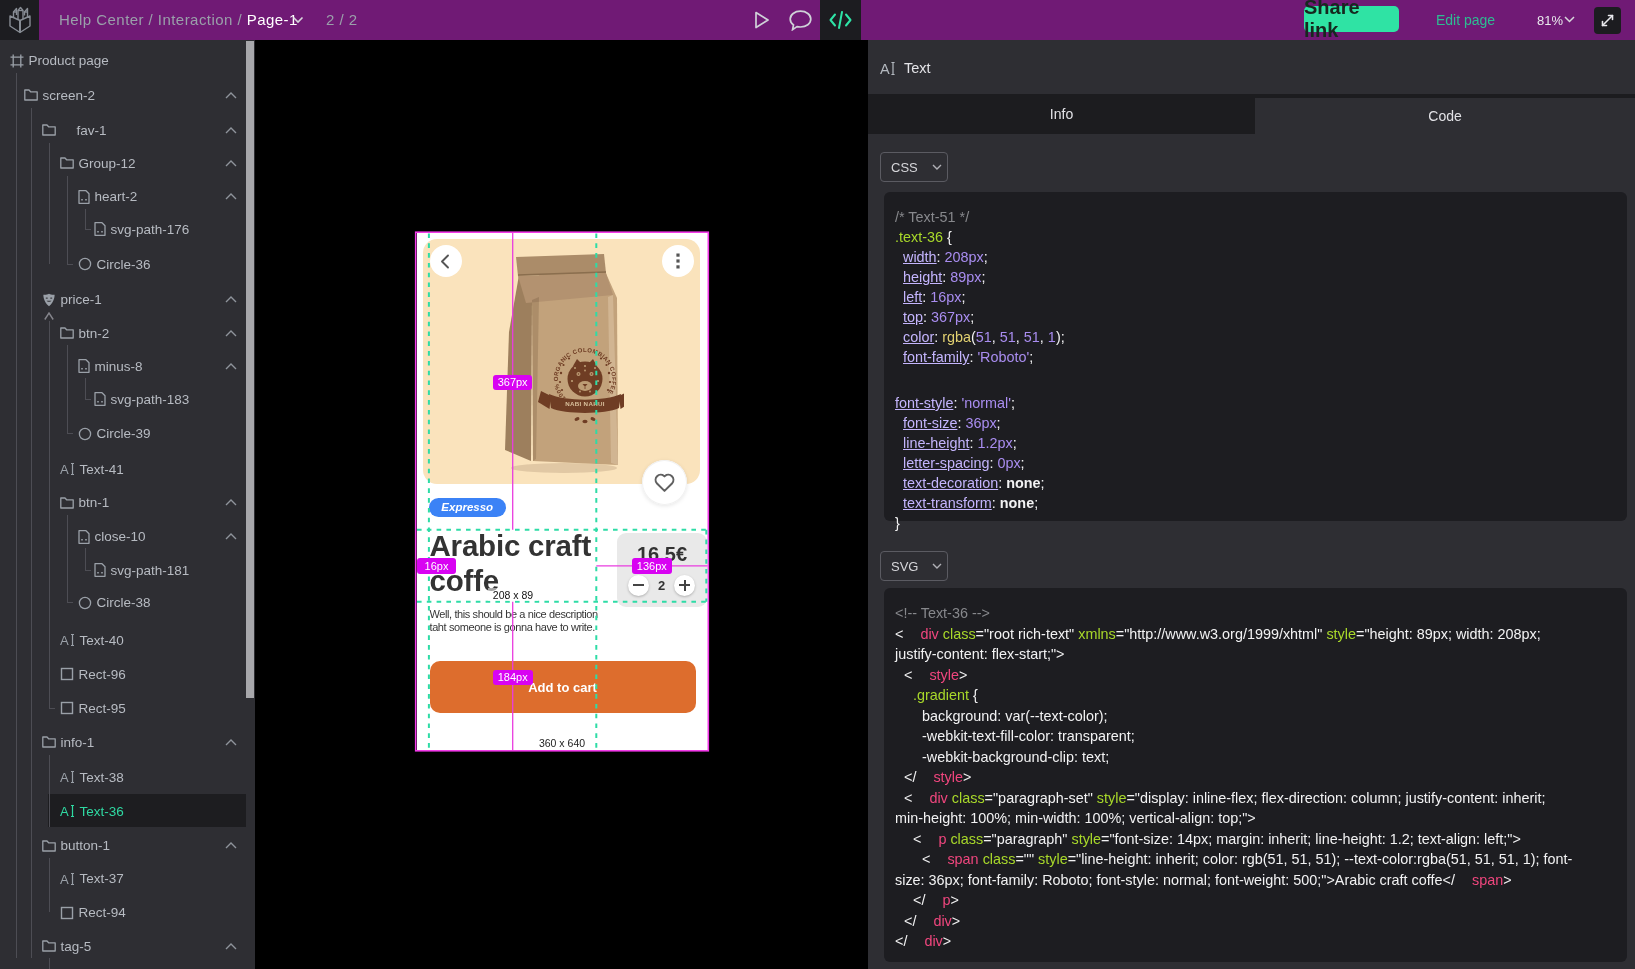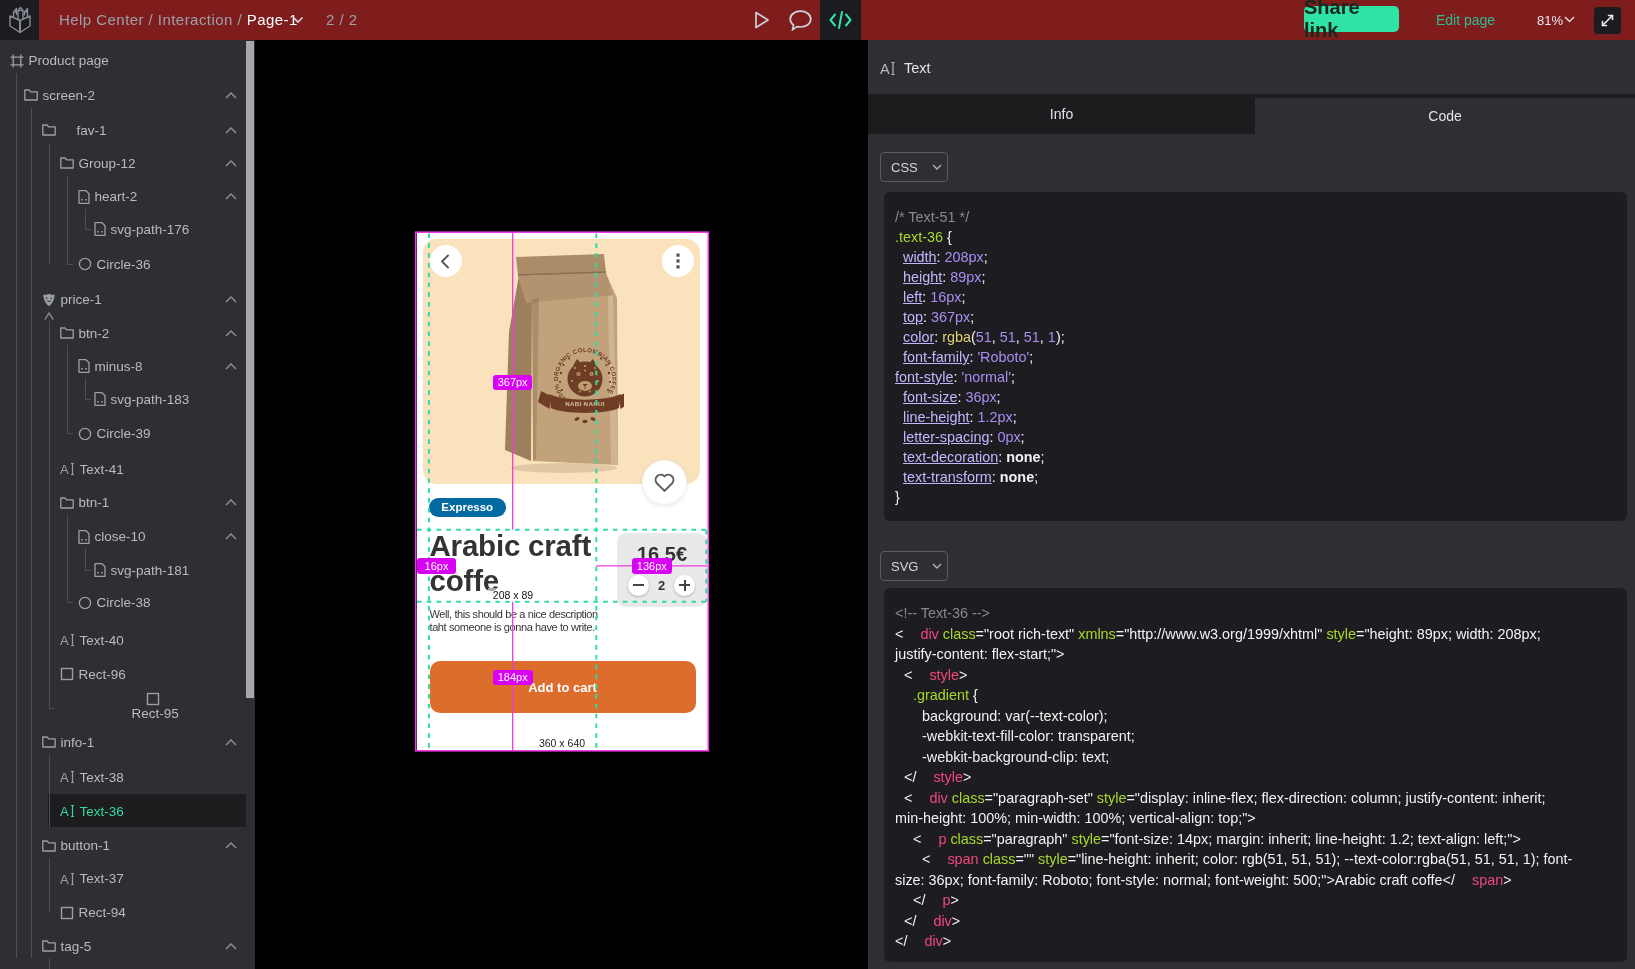--- a/index.html
+++ b/index.html
@@ -1,20 +1,20 @@
 <!DOCTYPE html>
 <html><head>
 <meta charset="utf-8">
 <style>
   * { margin:0; padding:0; box-sizing:border-box; }
   html,body { width:1635px; height:969px; background:#000; overflow:hidden;
     font-family:"Liberation Sans", sans-serif; }
   .abs { position:absolute; }
   
-  #topbar { position:absolute; left:0; top:0; width:1635px; height:40px; background:#7f1d1d; }
+  #topbar { position:absolute; left:0; top:0; width:1635px; height:40px; background:#701a75; }
   .tile { position:absolute; top:0; height:40px; background:#1c1c20; }
   
   #sidebar { position:absolute; left:0; top:40px; width:255px; height:929px; background:#2e2e33; }
   .trow { position:absolute; height:33px; display:flex; align-items:center;
           color:#b7bbc2; font-size:13.5px; white-space:nowrap; }
   .trow svg { flex:0 0 auto; }
   .tlabel { margin-left:4.5px; }
   .chev { position:absolute; left:225px; }
   .gline { position:absolute; width:1px; background:#4d4d54; }
   
@@ -257,21 +257,21 @@
         <path d="M12.5 1.5 V12.5 M11 1.5 h3 M11 12.5 h3" stroke="#9aa0a8" stroke-width="1.2"></path>
       </svg>
       <span class="tlabel">Text-40</span>
     </div>
   <div class="trow" style="left:0;top:617.5px;width:246px;padding-left:60px;">
       <svg width="14" height="14" viewBox="0 0 14 14" fill="none" stroke="#9aa0a8" stroke-width="1.4">
         <rect x="1.5" y="1.5" width="11" height="11"></rect>
       </svg>
       <span class="tlabel">Rect-96</span>
     </div>
-  <div class="trow" style="left:0;top:651.5px;width:246px;padding-left:60px;flex-direction:column;">
+  <div class="trow" style="left:0;top:651.5px;width:246px;padding-left:60px;">
       <svg width="14" height="14" viewBox="0 0 14 14" fill="none" stroke="#9aa0a8" stroke-width="1.4">
         <rect x="1.5" y="1.5" width="11" height="11"></rect>
       </svg>
       <span class="tlabel">Rect-95</span>
     </div>
   <div class="trow" style="left:0;top:685.5px;width:246px;padding-left:42px;">
       <svg width="14" height="12" viewBox="0 0 14 12" fill="none" stroke="#9aa0a8" stroke-width="1.3" stroke-linejoin="round">
         <path d="M0.8 1 H5 L6.6 2.8 H13.2 V11 H0.8 Z"></path>
       </svg>
       <span class="tlabel">info-1</span>
@@ -387,21 +387,21 @@
   <div class="abs" style="left:407px;top:205px;width:32px;height:32px;background:#fff;border-radius:50%;"></div>
   <svg class="abs" style="left:421px;top:213px;" width="4" height="16" viewBox="0 0 4 16" fill="#555">
       <rect x="0.4" y="0.5" width="3.2" height="3.2"></rect>
       <rect x="0.4" y="6.4" width="3.2" height="3.2"></rect>
       <rect x="0.4" y="12.3" width="3.2" height="3.2"></rect>
     </svg>
   <div class="abs" style="left:387px;top:420px;width:45px;height:45px;background:#fff;border-radius:50%;box-shadow:0 1px 4px rgba(0,0,0,0.10), inset 0 0 0 1px #f1f1f1;"></div>
   <svg class="abs" style="left:398px;top:432px;" width="23" height="21" viewBox="0 0 24 22" fill="none" stroke="#606060" stroke-width="2.1" stroke-linejoin="round">
       <path d="M12 19.8 L3.9 11.7 A5.4 5.4 0 0 1 11.5 4.1 L12 4.6 L12.5 4.1 A5.4 5.4 0 0 1 20.1 11.7 Z"></path>
     </svg>
-  <div class="abs" style="left:173.5px;top:457.5px;width:77.5px;height:19.5px;background:#0369a1;border-radius:10px;color:#fff;font-size:11.5px;font-weight:bold;display:flex;align-items:center;justify-content:center;">Expresso</div>
+  <div class="abs" style="left:173.5px;top:457.5px;width:77.5px;height:19.5px;background:#3b82f6;border-radius:10px;color:#fff;font-size:11.5px;font-weight:bold;display:flex;align-items:center;justify-content:center;font-style:italic;">Expresso</div>
   <div class="abs" style="left:174.5px;top:487.5px;width:175px;font-size:29.5px;line-height:35px;font-weight:bold;color:#333;letter-spacing:-0.2px;">Arabic craft coffe</div>
   <div class="abs" style="left:362px;top:492.5px;width:90px;height:74px;background:#e9e9e9;border-radius:9px;"></div>
   <div class="abs" style="left:362px;top:502.5px;width:90px;text-align:center;font-size:20px;font-weight:bold;color:#333;">16.5€</div>
   <div class="abs" style="left:373px;top:534.5px;width:21px;height:21px;background:#fff;border-radius:50%;box-shadow:0 1px 2.5px rgba(0,0,0,0.25);"></div>
   <div class="abs" style="left:378px;top:544px;width:11px;height:2px;background:#444;"></div>
   <div class="abs" style="left:398.5px;top:538px;width:16px;text-align:center;font-size:13px;font-weight:bold;color:#333;">2</div>
   <div class="abs" style="left:419px;top:534.5px;width:21px;height:21px;background:#fff;border-radius:50%;box-shadow:0 1px 2.5px rgba(0,0,0,0.25);"></div>
   <div class="abs" style="left:424px;top:544px;width:11px;height:2px;background:#444;"></div>
   <div class="abs" style="left:428.5px;top:539.5px;width:2px;height:11px;background:#444;"></div>
   <div class="abs" style="left:174.5px;top:568px;width:210px;font-size:11px;letter-spacing:-0.4px;line-height:13px;color:#363636;">Well, this should be a nice description<br>taht someone is gonna have to write.</div>
@@ -445,21 +445,21 @@
       </svg></div>
   <div class="codeblock" style="top:152px;height:329px;padding-top:15px;line-height:20px;">
 <div class="cl" style="padding-left:11px;"><span class="c-com">/* Text-51 */</span></div>
 <div class="cl" style="padding-left:11px;"><span class="c-sel">.text-36</span> {</div>
 <div class="cl" style="padding-left:19px;"><span class="c-prop">width</span>: <span class="c-val">208px</span>;</div>
 <div class="cl" style="padding-left:19px;"><span class="c-prop">height</span>: <span class="c-val">89px</span>;</div>
 <div class="cl" style="padding-left:19px;"><span class="c-prop">left</span>: <span class="c-val">16px</span>;</div>
 <div class="cl" style="padding-left:19px;"><span class="c-prop">top</span>: <span class="c-val">367px</span>;</div>
 <div class="cl" style="padding-left:19px;"><span class="c-prop">color</span>: <span class="c-fun">rgba</span>(<span class="c-val">51</span>, <span class="c-val">51</span>, <span class="c-val">51</span>, <span class="c-val">1</span>);</div>
 <div class="cl" style="padding-left:19px;"><span class="c-prop">font-family</span>: <span class="c-val">'Roboto'</span>;</div>
-<div class="cl" style=""><span class="c-prop">font-style</span>: <span class="c-val">'normal'</span>;</div>
+<div class="cl" style="margin-top:26px;"><span class="c-prop">font-style</span>: <span class="c-val">'normal'</span>;</div>
 <div class="cl" style="padding-left:19px;"><span class="c-prop">font-size</span>: <span class="c-val">36px</span>;</div>
 <div class="cl" style="padding-left:19px;"><span class="c-prop">line-height</span>: <span class="c-val">1.2px</span>;</div>
 <div class="cl" style="padding-left:19px;"><span class="c-prop">letter-spacing</span>: <span class="c-val">0px</span>;</div>
 <div class="cl" style="padding-left:19px;"><span class="c-prop">text-decoration</span>: <span class="c-b">none</span>;</div>
 <div class="cl" style="padding-left:19px;"><span class="c-prop">text-transform</span>: <span class="c-b">none</span>;</div>
 <div class="cl" style="padding-left:11px;">}</div>
 </div>
   <div class="drop" style="top:511px;">SVG<svg style="margin-left:14px;" width="10" height="6" viewBox="0 0 10 6" fill="none" stroke="#b0b0b6" stroke-width="1.4">
         <path d="M1 1 L5 5 L9 1"></path>
       </svg></div>

